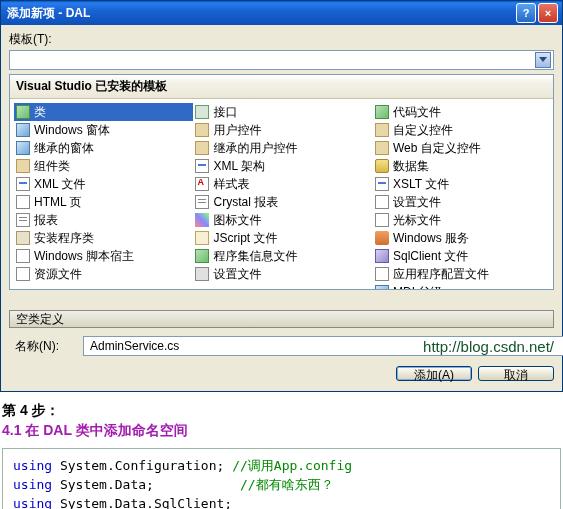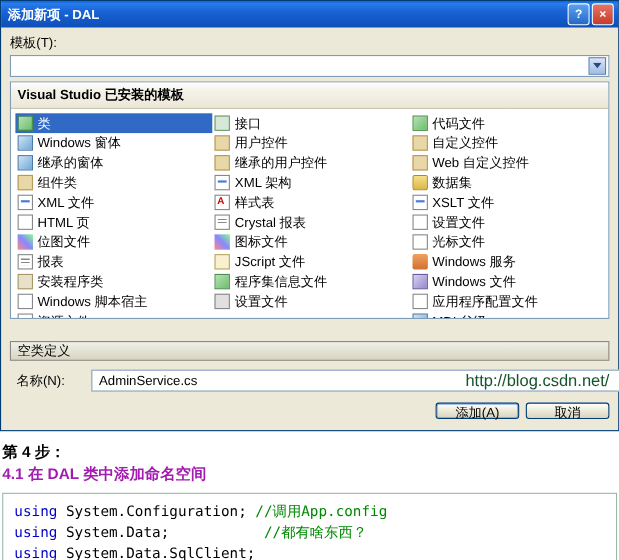--- a/index.html
+++ b/index.html
@@ -240,24 +240,20 @@
             </div>
             <div class="item">
               <span class="icon ic-xml"></span>
               <span>XML 文件</span>
             </div>
             <div class="item">
               <span class="icon ic-html"></span>
               <span>HTML 页</span>
             </div>
             <div class="item">
-              <span class="icon ic-bmp"></span>
-              <span>位图文件</span>
-            </div>
-            <div class="item">
               <span class="icon ic-rpt"></span>
               <span>报表</span>
             </div>
             <div class="item">
               <span class="icon ic-inst"></span>
               <span>安装程序类</span>
             </div>
             <div class="item">
               <span class="icon ic-scr"></span>
               <span>Windows 脚本宿主</span>
@@ -337,21 +333,21 @@
             <div class="item">
               <span class="icon ic-cur"></span>
               <span>光标文件</span>
             </div>
             <div class="item">
               <span class="icon ic-svc"></span>
               <span>Windows 服务</span>
             </div>
             <div class="item">
               <span class="icon ic-vb"></span>
-              <span>Windows 文件</span>
+              <span>SqlClient 文件</span>
             </div>
             <div class="item">
               <span class="icon ic-cfg"></span>
               <span>应用程序配置文件</span>
             </div>
             <div class="item">
               <span class="icon ic-win"></span>
               <span>MDI 父级</span>
             </div>
           </div>

